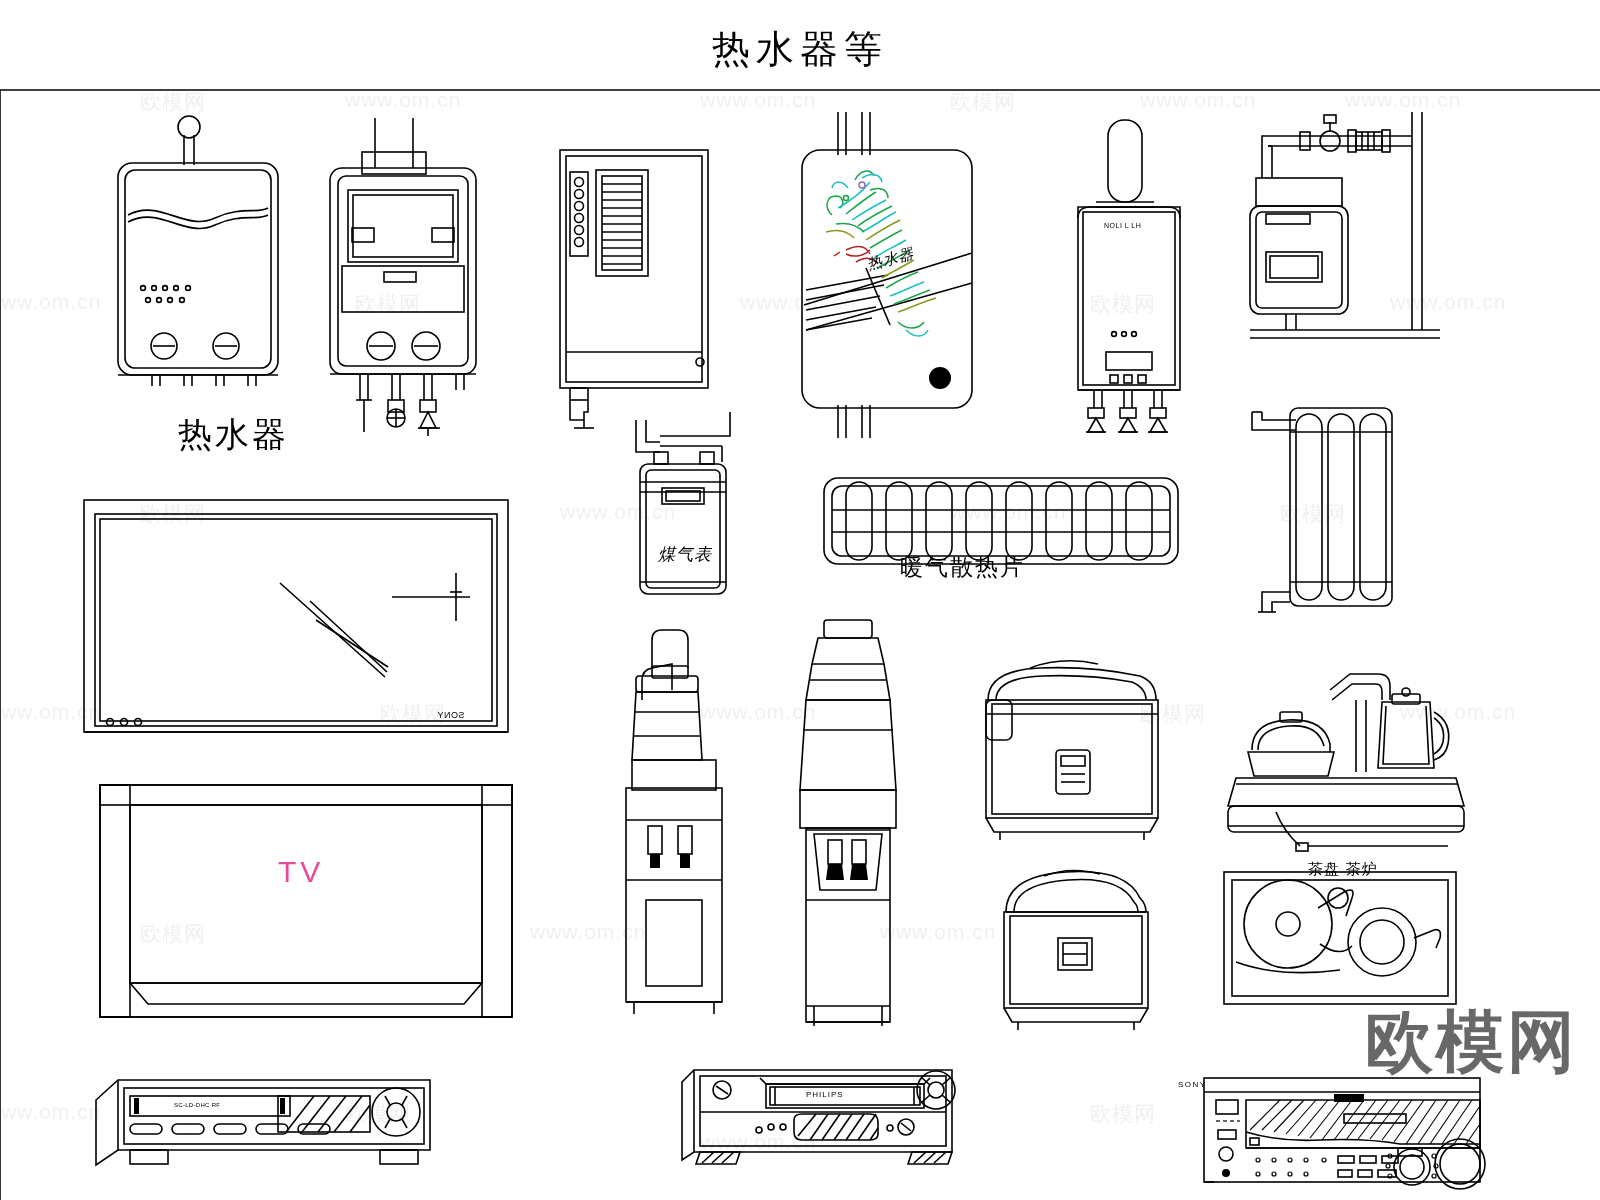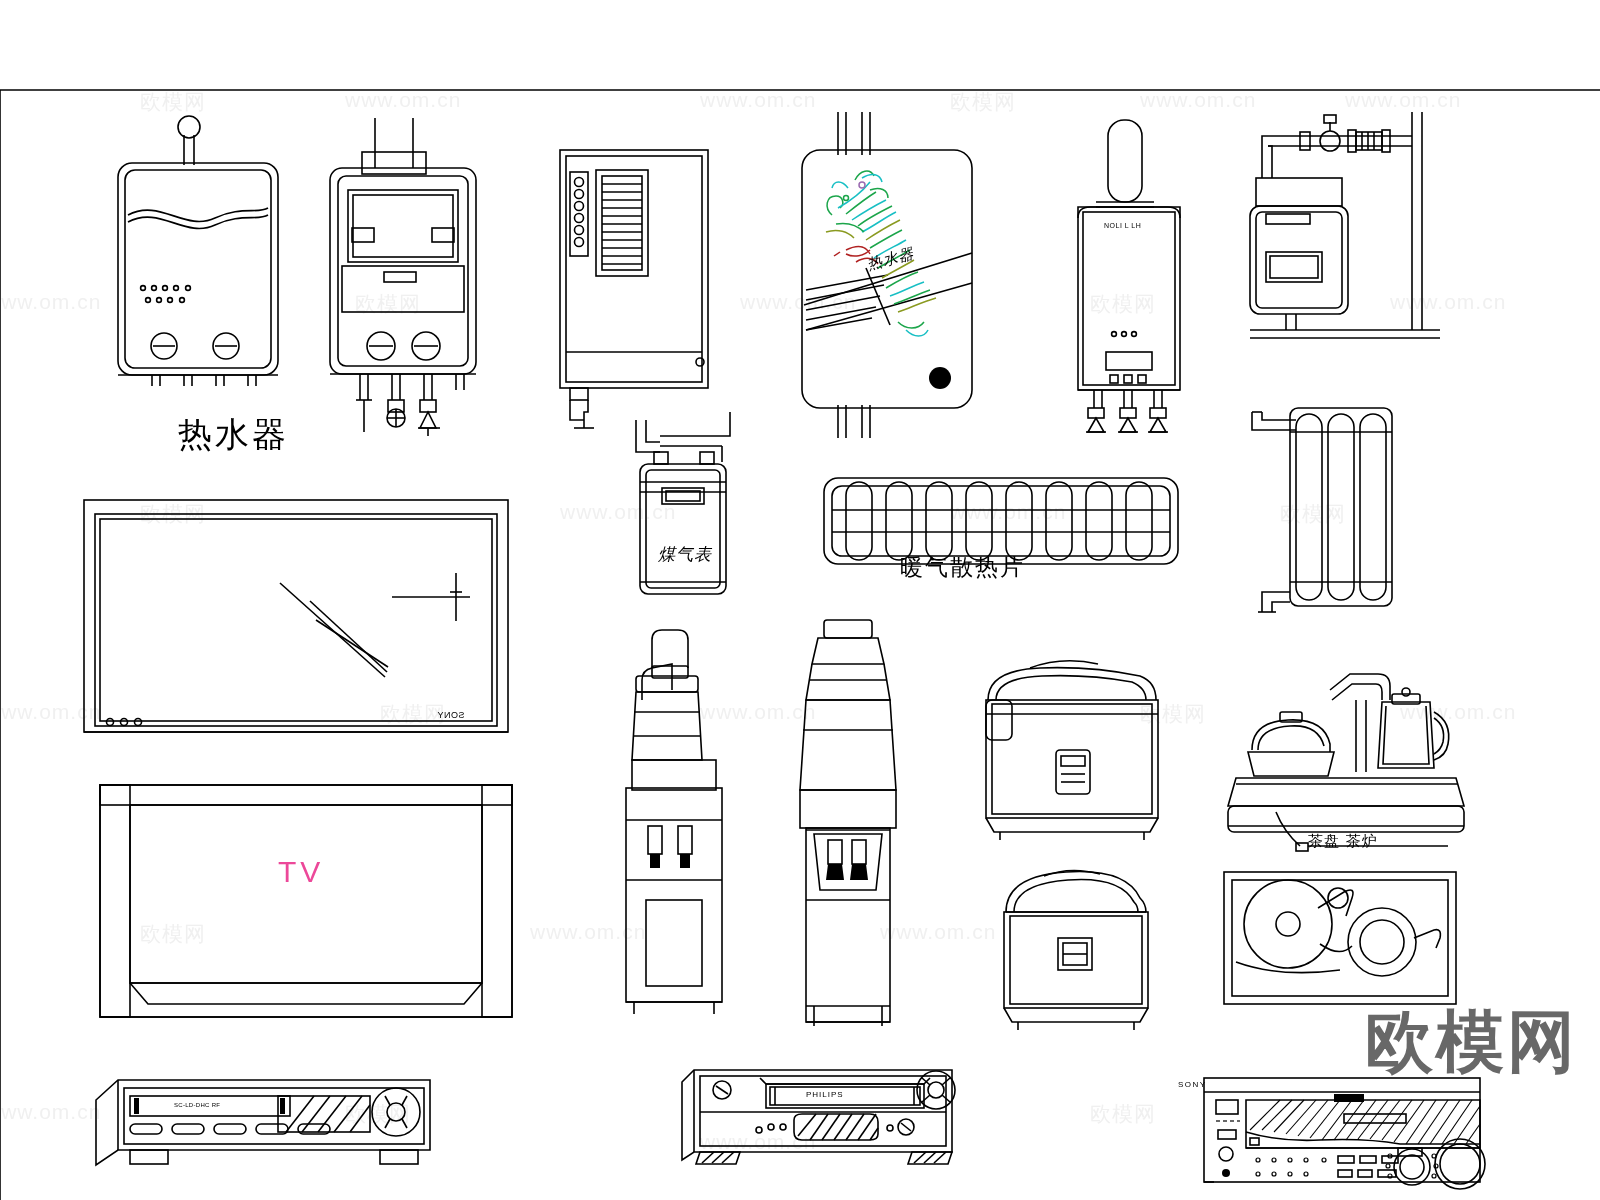--- a/index.html
+++ b/index.html
@@ -28,21 +28,21 @@
     font-weight: 400;
   }
   .cad-label {
     position: absolute;
     color: #000;
     font-family: "DejaVu Serif", serif;
     white-space: nowrap;
   }
   .lbl-heater-main { left: 178px; top: 412px; font-size: 34px; letter-spacing: 3px; }
   .lbl-radiator { left: 900px; top: 552px; font-size: 23px; letter-spacing: 2px; }
-  .lbl-tea { left: 1308px; top: 832px; font-size: 15px; letter-spacing: 1px; }
+  .lbl-tea { left: 1308px; top: 860px; font-size: 15px; letter-spacing: 1px; }
   .lbl-tv { left: 278px; top: 855px; font-size: 30px; letter-spacing: 4px; color:#ec4899; font-family:"Liberation Sans", sans-serif;}
   .lbl-gasmeter {
     left: 658px; top: 543px; font-size: 17px;
     font-style: italic; letter-spacing: 1px;
   }
   .lbl-greenheater {
     left: 865px; top: 256px; font-size: 15px;
     font-style: italic; letter-spacing: 1px;
     transform: rotate(-14deg); transform-origin: left top;
   }
@@ -105,20 +105,21 @@
     <div class="wm" style="left:1400px; top:700px;">www.om.cn</div>
     <div class="wm" style="left:140px;  top:920px;">欧模网</div>
     <div class="wm" style="left:530px;  top:920px;">www.om.cn</div>
     <div class="wm" style="left:880px;  top:920px;">www.om.cn</div>
     <div class="wm" style="left:-15px;  top:1100px;">www.om.cn</div>
     <div class="wm" style="left:345px;  top:1100px;">欧模网</div>
     <div class="wm" style="left:700px;  top:1130px;">www.om.cn</div>
     <div class="wm" style="left:1090px; top:1100px;">欧模网</div>
   </div>
 
+  <div id="title">热水器等</div>
 
   <svg class="cad-svg" width="1600" height="1200" viewBox="0 0 1600 1200" fill="none" stroke="#000" stroke-width="1.6" stroke-linejoin="miter" stroke-linecap="butt">
 
     <line x1="0" y1="90" x2="1600" y2="90" stroke-width="1.6"></line>
     <line x1="0" y1="90" x2="0" y2="1200" stroke-width="1.6"></line>
 
     <g>
 
       <line x1="184" y1="135" x2="184" y2="165"></line>
       <line x1="194" y1="135" x2="194" y2="165"></line>

